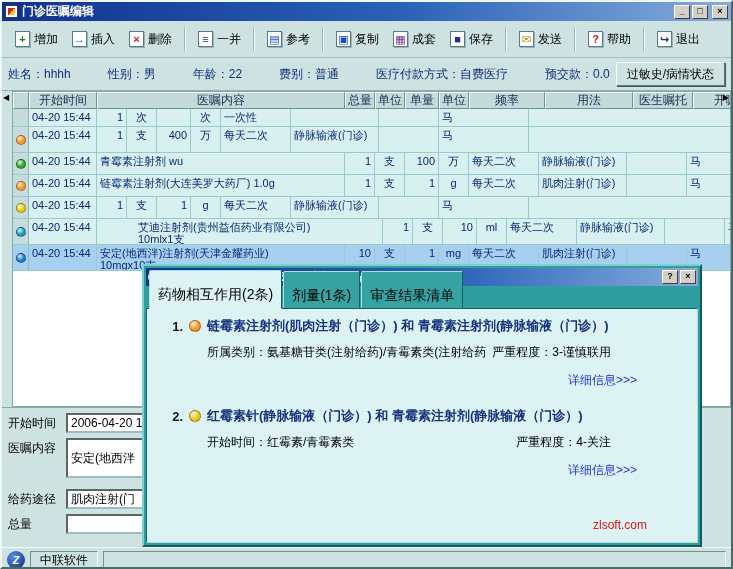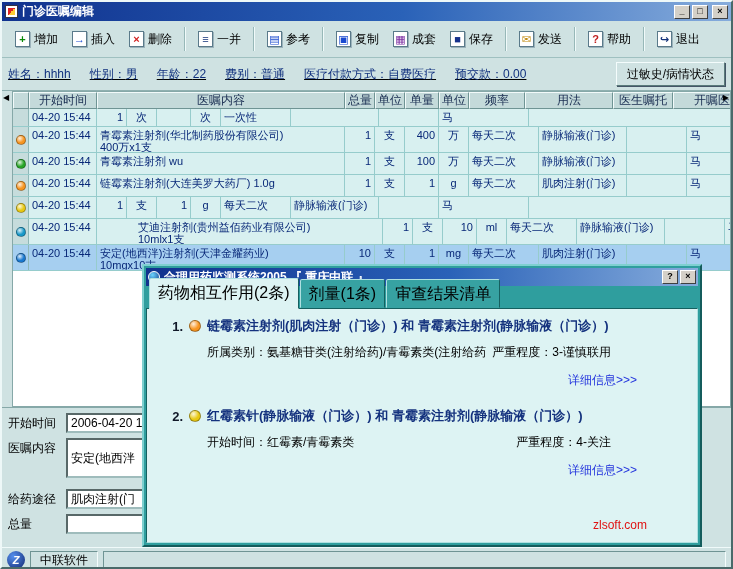--- a/index.html
+++ b/index.html
@@ -26,21 +26,21 @@
     padding:2px 4px 2px 6px;border-bottom:1px solid #9fc0c0;background:#cfe2e2;}
   .tbtn{display:flex;align-items:center;gap:4px;height:28px;padding:2px 7px;font-size:12px;color:#000;cursor:default;}
   .ticon{position:relative;width:15px;height:16px;background:#fff;border:1px solid #5a7a8a;
     display:inline-flex;align-items:center;justify-content:center;box-shadow:1px 1px 0 rgba(80,110,130,.4);flex:none;}
   .ticon b{font-size:11px;font-weight:bold;line-height:1;font-style:normal;}
   .tsep{width:2px;height:24px;border-left:1px solid #97b8b8;border-right:1px solid #f0fafa;margin:0 5px;}
 
   
   .patientbar{position:absolute;left:0;top:56px;right:0;height:33px;display:flex;align-items:center;
     padding:0 6px;border-bottom:1px solid #8fb0b0;background:#cfe2e2;}
-  .pfields{display:flex;gap:19px;flex:1;white-space:nowrap;overflow:hidden;text-decoration:underline;}
+  .pfields{display:flex;gap:37px;flex:1;white-space:nowrap;overflow:hidden;}
   .pfield{font-size:12px;color:#10307e;}
   .plabel,.pvalue{color:#10307e;}
   .history-btn{flex:none;margin-left:6px;height:24px;padding:0 10px;font-size:12px;color:#000;
     background:#cfe2e2;border:1px solid;border-color:#f4fcfc #5a7a7a #5a7a7a #f4fcfc;box-shadow:1px 1px 0 #456;cursor:default;
     font-family:"Liberation Sans","DejaVu Sans",sans-serif;}
 
   
   .navarr{position:absolute;top:92px;font-size:8px;color:#000;z-index:3;line-height:1;cursor:default;}
   .navarr.left{left:1px;} .navarr.right{right:2px;}
   .table-area{position:absolute;left:10px;top:89px;width:719px;height:316px;background:#fff;
@@ -76,21 +76,21 @@
 
   
   .dialog{position:absolute;left:140px;top:262px;width:560px;height:283px;background:#2f9e9e;z-index:10;
     border:2px solid;border-color:#7fd0d0 #145c5c #145c5c #7fd0d0;display:flex;flex-direction:column;padding:2px;}
   .dtitlebar{height:18px;flex:none;display:flex;align-items:center;gap:4px;padding:0 2px;
     background:linear-gradient(90deg,#10328e 0%,#2a62b8 55%,#86acdc 100%);color:#fff;}
   .dico{width:12px;height:12px;border-radius:50%;flex:none;
     background:radial-gradient(circle at 35% 30%,#6ad4ff,#103a8a);border:1px solid #fff;}
   .dtitle{flex:1;font-size:12px;font-weight:bold;white-space:nowrap;overflow:hidden;}
   .tabs{flex:none;display:flex;align-items:flex-end;gap:1px;padding:3px 0 0 3px;height:22px;}
-  .tab{padding:4px 8px 2px 8px;font-size:16px;color:#000;background:#37a2a2;cursor:default;white-space:nowrap;
+  .tab{padding:15px 8px 2px 8px;font-size:14px;color:#000;background:#37a2a2;cursor:default;white-space:nowrap;
     border:1px solid;border-color:#aee0e0 #156060 transparent #aee0e0;border-radius:2px 2px 0 0;}
   .tab.active{background:#ddf3f3;position:relative;z-index:2;margin-bottom:-1px;padding-bottom:4px;}
   .dcontent{flex:1;position:relative;background:#ddf3f3;overflow:hidden;
     border:1px solid;border-color:#156060 #aee0e0 #aee0e0 #156060;padding:8px 8px;}
   .item{margin-left:8px;}
   .item + .item{margin-top:18px;}
   .item-title{display:flex;align-items:center;gap:6px;font-size:13px;}
   .inum{width:20px;text-align:right;font-weight:bold;color:#101828;flex:none;}
   .ittl{font-weight:bold;color:#14327e;white-space:nowrap;overflow:hidden;}
   .item-meta{display:flex;justify-content:space-between;padding:9px 78px 0 44px;font-size:12px;color:#000;}
@@ -205,43 +205,41 @@
 
   <div class="table-area">
     <div class="thead">
         <div class="th" style="width: 16px;"></div>
         <div class="th" style="width: 68px;">开始时间</div>
         <div class="th" style="width: 248px;">医嘱内容</div>
         <div class="th" style="width: 30px;">总量</div>
         <div class="th" style="width: 30px;">单位</div>
         <div class="th" style="width: 34px;">单量</div>
         <div class="th" style="width: 30px;">单位</div>
-        <div class="th" style="width: 56px;">频率</div>
+        <div class="th" style="width: 76px;">频率</div>
         <div class="th" style="width: 88px;">用法</div>
         <div class="th" style="width: 60px;">医生嘱托</div>
         <div class="th" style="width: 90px;">开嘱医生</div>
       </div>
     <div class="tbody">
         <div class="trow" style="height: 18px;">
           <div class="td rowhead" style="width: 16px;"></div>
           <div class="td" style="width: 68px;">04-20 15:44</div>
           <div class="td" style="width: 30px; text-align: right;">1</div>
           <div class="td" style="width: 30px; text-align: center;">次</div>
           <div class="td" style="width: 34px; text-align: right;"></div>
           <div class="td" style="width: 30px; text-align: center;">次</div>
           <div class="td" style="width: 70px;">一次性</div>
           <div class="td" style="width: 88px;"></div>
           <div class="td" style="width: 60px;"></div>
           <div class="td" style="width: 90px;">马</div>
         </div>
         <div class="trow" style="height: 26px;">
           <div class="td rowhead" style="width: 16px;"><span class="dot" style="background: radial-gradient(circle at 35% 30%, rgba(255, 255, 255, 0.85), rgba(255, 255, 255, 0) 55%), rgb(247, 149, 32);"></span></div>
           <div class="td" style="width: 68px;">04-20 15:44</div>
-          <div class="td" style="width: 248px;">青霉素注射剂(华北制药股份有限公司)
-400万x1支</div>
           <div class="td" style="width: 30px; text-align: right;">1</div>
           <div class="td" style="width: 30px; text-align: center;">支</div>
           <div class="td" style="width: 34px; text-align: right;">400</div>
           <div class="td" style="width: 30px; text-align: center;">万</div>
           <div class="td" style="width: 70px;">每天二次</div>
           <div class="td" style="width: 88px;">静脉输液(门诊)</div>
           <div class="td" style="width: 60px;"></div>
           <div class="td" style="width: 90px;">马</div>
         </div>
         <div class="trow" style="height: 22px;">

